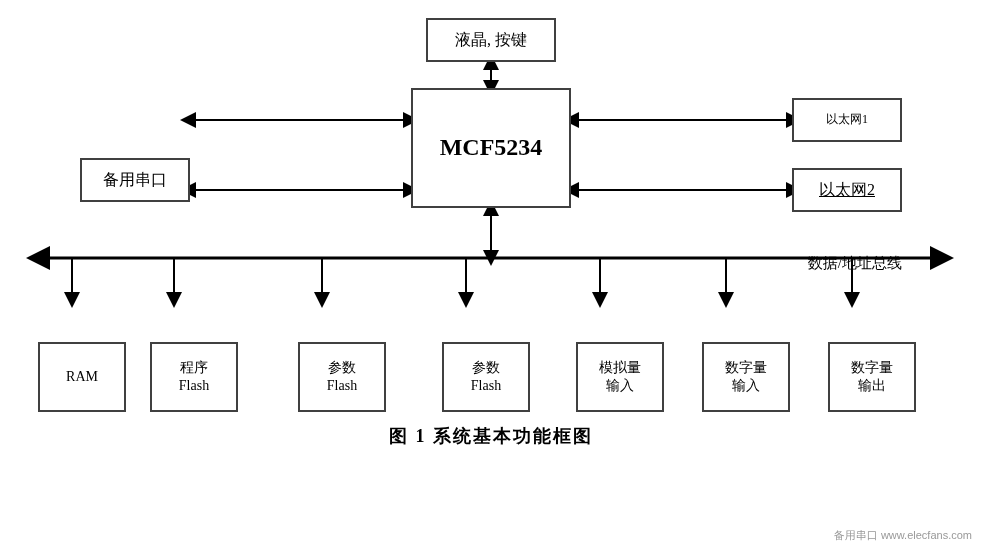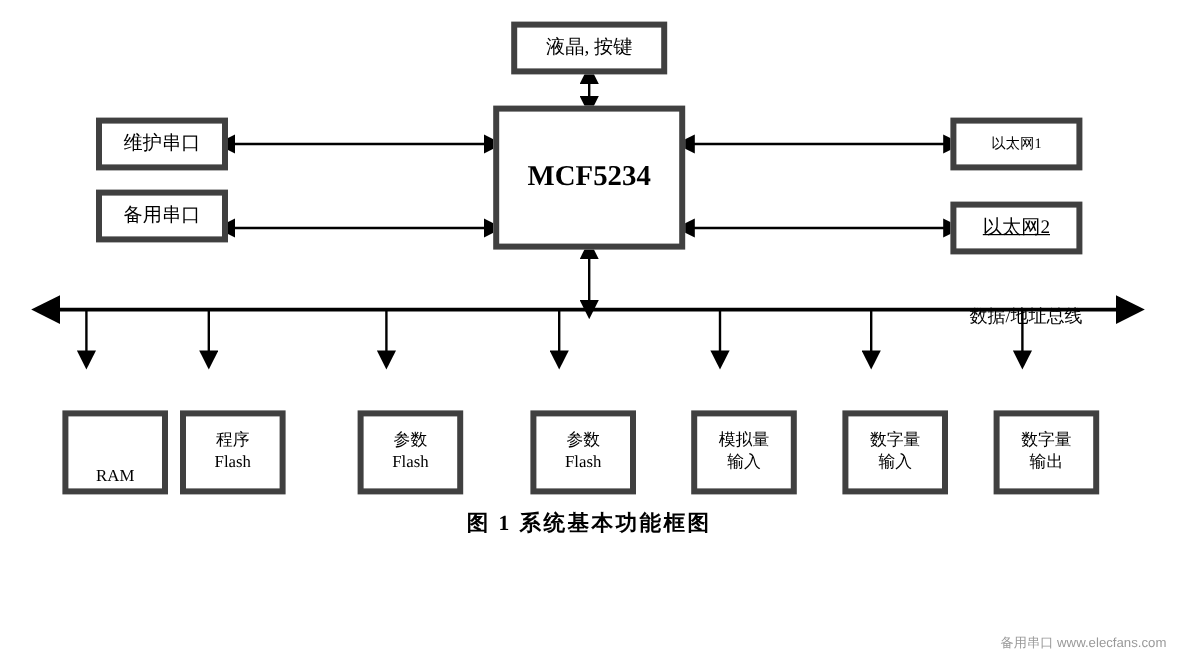--- a/index.html
+++ b/index.html
@@ -15,21 +15,21 @@
       width: 982px;
       height: 549px;
       background: #fff;
       position: relative;
       display: flex;
       flex-direction: column;
       align-items: center;
       padding: 18px 20px 10px 20px;
     }
     .box {
-      border: 5px solid #404040;
+      border: 2px solid #404040;
       background: #fff;
       display: flex;
       flex-direction: column;
       align-items: center;
       justify-content: center;
       text-align: center;
       font-size: 16px;
       line-height: 1.3;
     }
     
@@ -198,42 +198,39 @@
   <div class="top-section">
 
     <div class="box lcd-box">
       <span>液晶, 按键</span>
     </div>
 
     <div class="box mcf-box">
       <span>MCF5234</span>
     </div>
 
-    <div class="box weihu-box">
-      <span>维护串口</span>
-    </div>
     <div class="box beiyon-box">
       <span>备用串口</span>
     </div>
 
     <div class="box eth1-box">
       <span>以太网1</span>
     </div>
     <div class="box eth2-box">
       <span>以太网2</span>
     </div>
   </div>
 
   <div class="bus-section">
     <span class="bus-label">数据/地址总线</span>
   </div>
 
   <div class="bottom-section">
 
-    <div class="box bottom-box" style="left:32px;justify-content:flex-end;">
+    <div class="box bottom-box" style="left:18px;">
       <span>RAM</span>
     </div>
 
     <div class="box bottom-box" style="left:130px;">
       <span>程序<br>Flash</span>
     </div>
 
     <div class="box bottom-box" style="left:278px;">
       <span>参数<br>Flash</span>
     </div>

